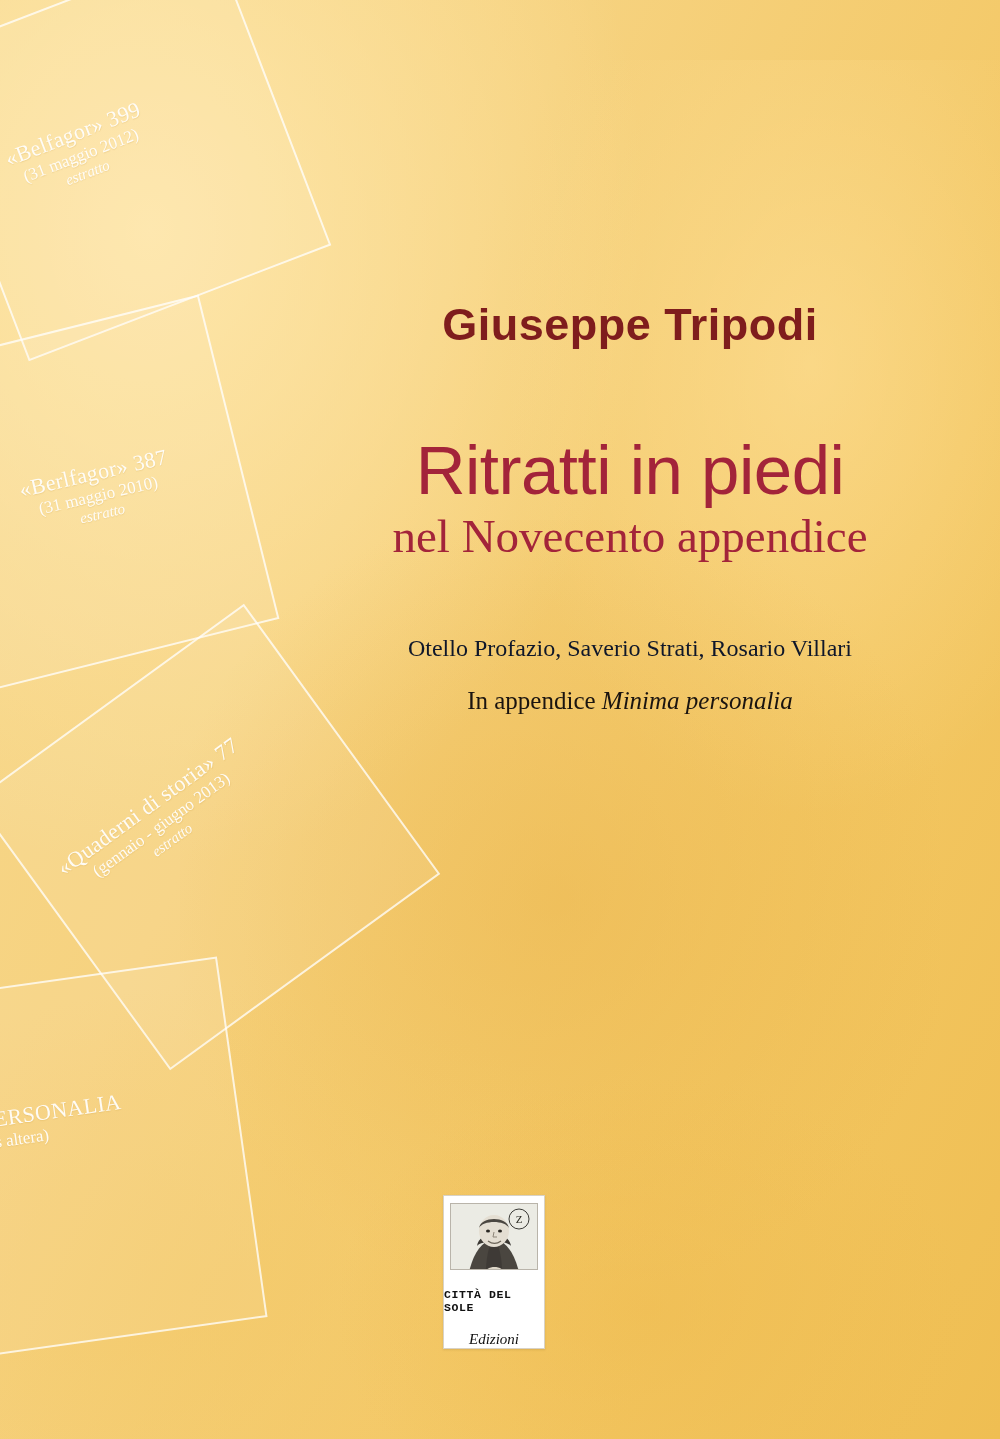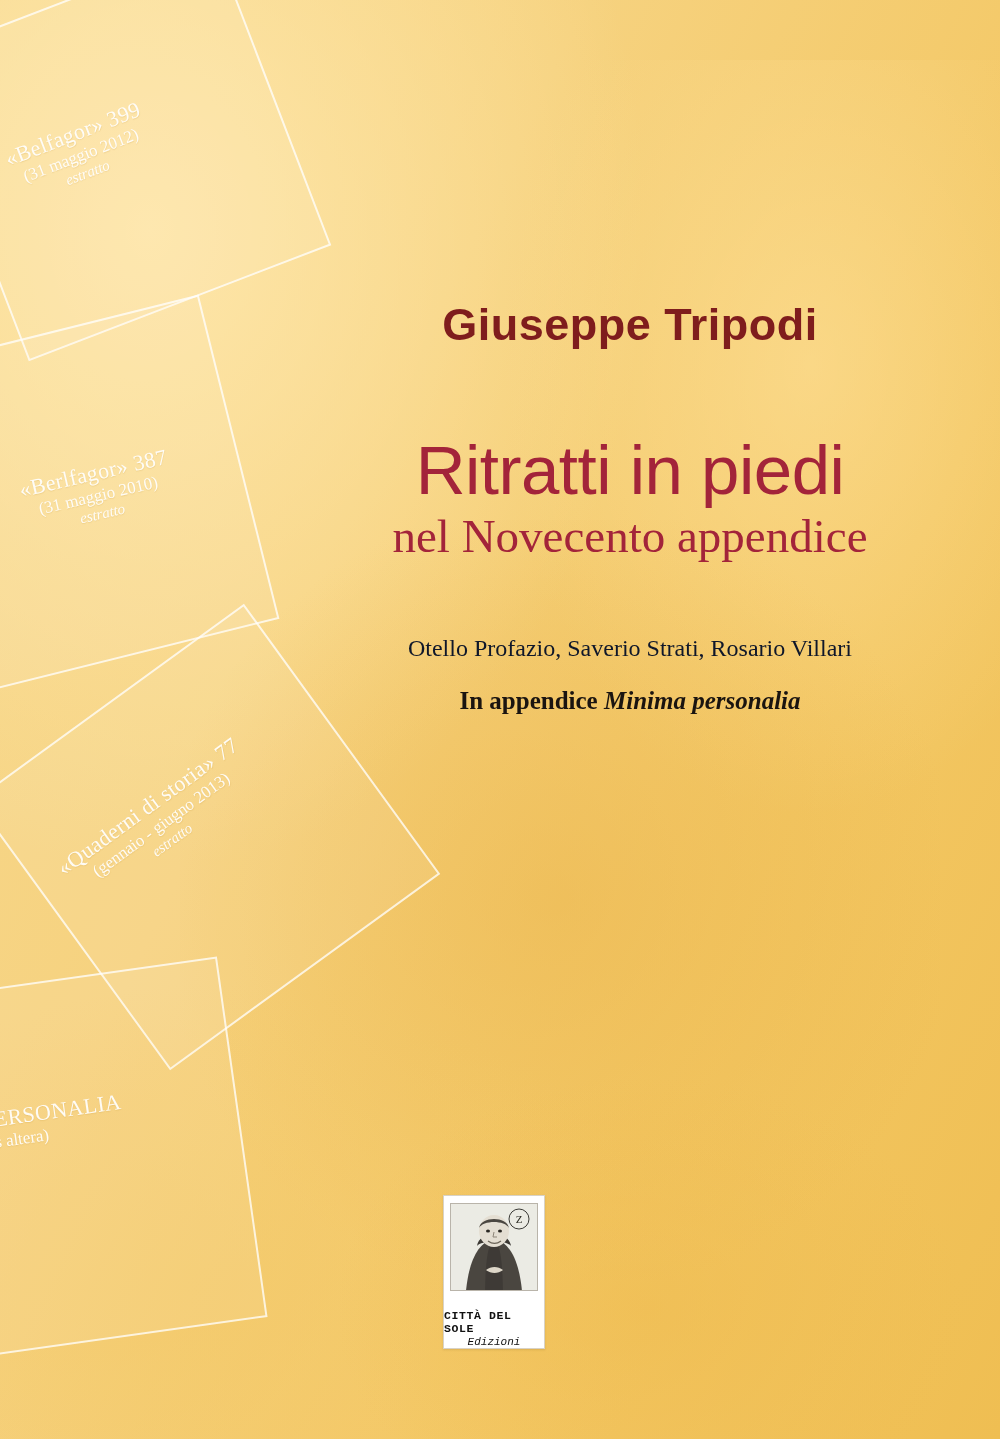--- a/index.html
+++ b/index.html
@@ -138,21 +138,20 @@
     font-size: 24px;
     color: #0f172a;
     line-height: 1.35;
     margin: 0 0 22px 0;
   }
   .appendix {
     font-family: "Liberation Serif", serif;
     font-size: 25px;
     color: #1a1410;
     margin: 0;
-    font-weight: bold;
   }
   .appendix i { font-style: italic; }
 
   
   .logo {
     position: absolute;
     left: 443px;
     top: 1195px;
     width: 100px;
     height: 152px;
@@ -175,25 +174,25 @@
   .logo-art svg { display: block; }
   .logo-name {
     font-family: Liberation Mono, monospace;
     font-size: 11.5px;
     font-weight: bold;
     letter-spacing: 0.6px;
     color: #111111;
     margin-top: 18px;
   }
   .logo-sub {
-    font-family: Liberation Mono, monospace;
-    font-size: 11px;
+    font-family: Liberation Serif, serif;
+    font-size: 15px;
     font-style: italic;
     color: #111111;
-    margin-top: 1px;
+    margin-top: 17px;
   }
 </style>
 </head>
 <body>
 
 <div id="cover">
 
   <div class="bg-base"></div>
   <div class="blob-a"></div>
   <div class="blob-c"></div>

